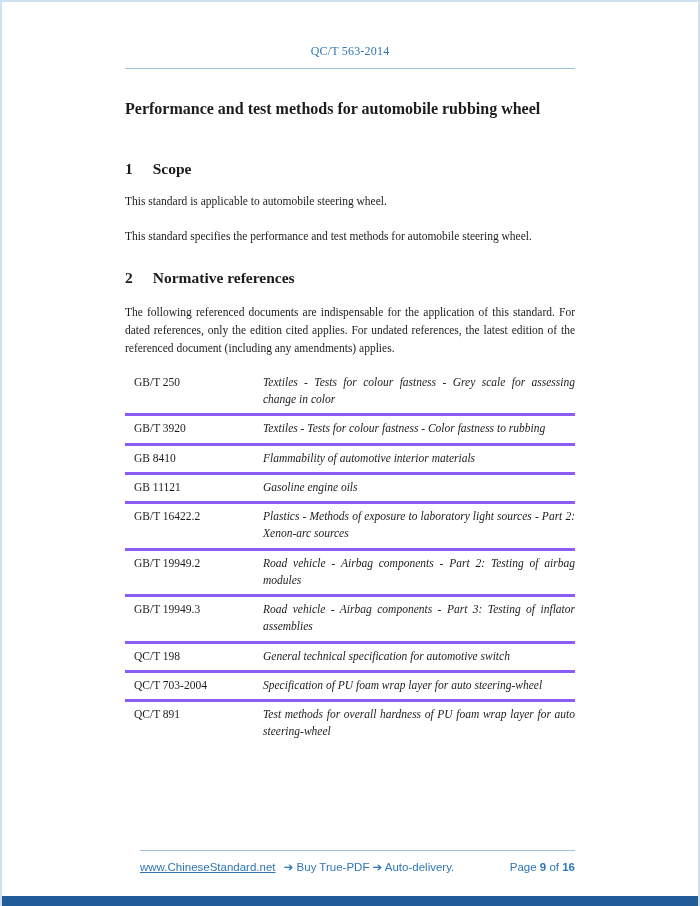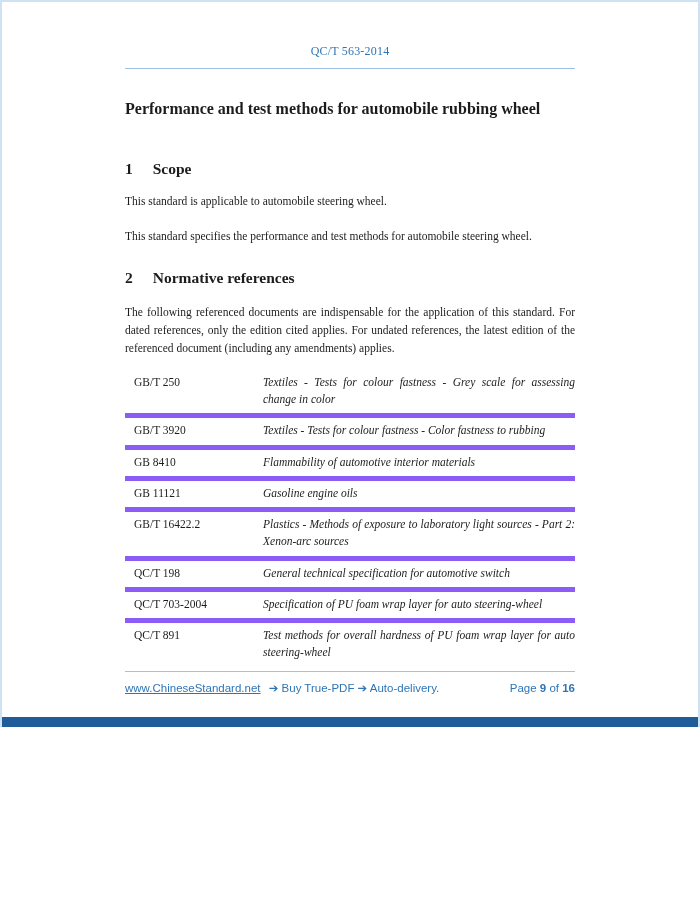--- a/index.html
+++ b/index.html
@@ -5,21 +5,21 @@
   * { margin: 0; padding: 0; box-sizing: border-box; }
   html, body { background: #ffffff; }
   body {
     width: 700px; height: 906px;
     font-family: "Liberation Serif", serif;
     color: #1c1c1c;
     position: relative;
     overflow: hidden;
   }
   .page {
-    width: 700px; height: 727px;
+    width: 700px; height: 906px;
     background: #ffffff;
     border-top: 2px solid #cfe2f3;
     border-left: 2px solid #cfe2f3;
     border-right: 2px solid #cfe2f3;
     position: relative;
   }
   .content { padding: 0 123px; }
 
   .doc-header {
     padding-top: 42px;
@@ -52,41 +52,41 @@
     line-height: 1.55;
     text-align: justify;
   }
   p.body-para.tight { margin-top: 15px; }
 
   .ref-table { margin-top: 12px; }
   .ref-row {
     display: flex;
     align-items: flex-start;
     padding: 4px 0 5px 0;
-    border-bottom: 5px solid #8b5cf6;
+    border-bottom: 3px solid #8b5cf6;
   }
   .ref-row:last-child { border-bottom: none; }
   .ref-code {
     width: 138px;
     flex: 0 0 138px;
     padding-left: 9px;
     font-size: 11.5px;
     line-height: 1.45;
   }
   .ref-title {
     flex: 1;
     font-style: italic;
     font-size: 11.5px;
     line-height: 1.5;
     text-align: justify;
   }
 
   .doc-footer {
     position: absolute;
-    left: 123px; right: 123px;
+    left: 138px; right: 123px;
     bottom: 32px;
   }
   .footer-rule { border-top: 1px solid #9dc3e6; }
   .footer-row {
     margin-top: 9px;
     display: flex;
     justify-content: space-between;
     align-items: baseline;
     font-family: "Liberation Sans", sans-serif;
     font-size: 11.5px;
@@ -145,20 +145,28 @@
       </div>
       <div class="ref-row">
         <div class="ref-code">GB 11121</div>
         <div class="ref-title">Gasoline engine oils</div>
       </div>
       <div class="ref-row">
         <div class="ref-code">GB/T 16422.2</div>
         <div class="ref-title">Plastics - Methods of exposure to laboratory light sources - Part 2: Xenon-arc sources</div>
       </div>
       <div class="ref-row">
+        <div class="ref-code">GB/T 19949.2</div>
+        <div class="ref-title">Road vehicle - Airbag components - Part 2: Testing of airbag modules</div>
+      </div>
+      <div class="ref-row">
+        <div class="ref-code">GB/T 19949.3</div>
+        <div class="ref-title">Road vehicle - Airbag components - Part 3: Testing of inflator assemblies</div>
+      </div>
+      <div class="ref-row">
         <div class="ref-code">QC/T 198</div>
         <div class="ref-title">General technical specification for automotive switch</div>
       </div>
       <div class="ref-row">
         <div class="ref-code">QC/T 703-2004</div>
         <div class="ref-title">Specification of PU foam wrap layer for auto steering-wheel</div>
       </div>
       <div class="ref-row">
         <div class="ref-code">QC/T 891</div>
         <div class="ref-title">Test methods for overall hardness of PU foam wrap layer for auto steering-wheel</div>

